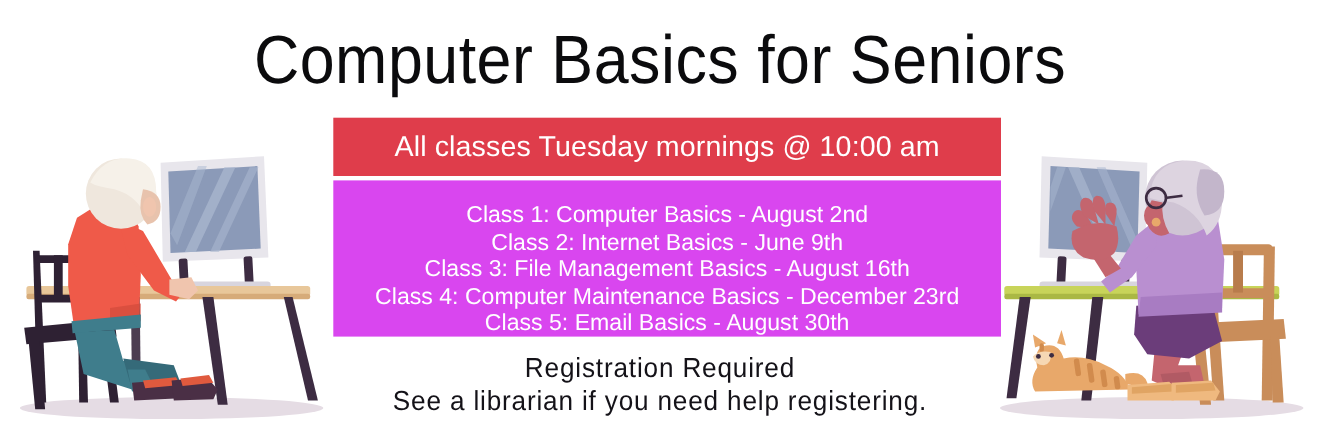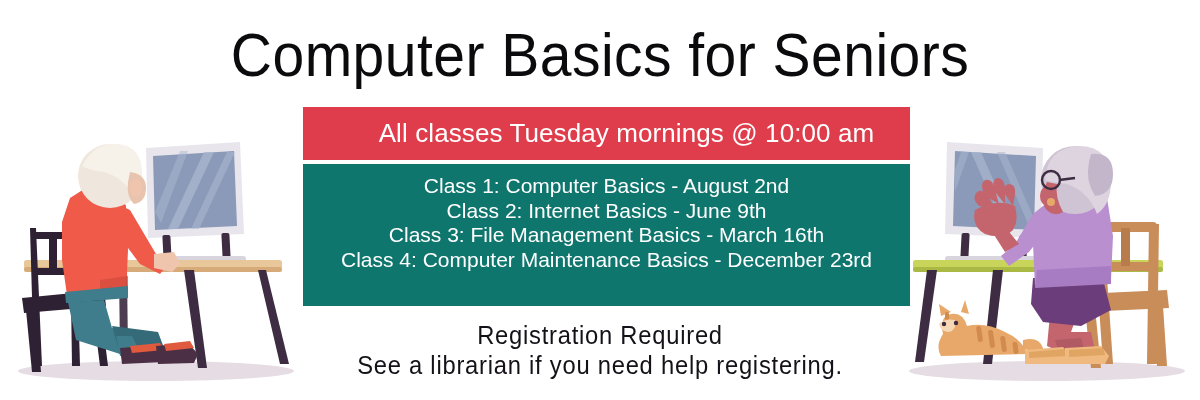--- a/index.html
+++ b/index.html
@@ -50,28 +50,27 @@
     left: 0; top: 9px;
     width: 607px;
     text-align: center;
     color: #ffffff;
     font-family: "Liberation Sans Narrow", "Liberation Sans", sans-serif;
     font-size: 26px;
     line-height: 34px;
     font-weight: 400;
     letter-spacing: 0.1px;
     white-space: nowrap;
-    margin-left: 20px;
   }
   .red-body {
     position: absolute;
     left: 0; top: 57px;
     width: 607px; height: 142px;
-    background: #0f766e;
-    padding-top: 10px;
+    background: #d946ef;
+    padding-top: 20px;
   }
   .class-line {
     width: 607px;
     text-align: center;
     color: #ffffff;
     font-family: "Liberation Sans Narrow", "Liberation Sans", sans-serif;
     font-size: 21px;
     line-height: 24.5px;
     font-weight: 400;
     white-space: nowrap;
@@ -251,22 +250,23 @@
     </svg>
   </div>
 
   <div class="red-panel">
     <div class="red-head">
       <div class="red-head-text">All classes Tuesday mornings @ 10:00 am</div>
     </div>
     <div class="red-body">
       <div class="class-line">Class 1: Computer Basics - August 2nd</div>
       <div class="class-line">Class 2: Internet Basics - June 9th</div>
-      <div class="class-line">Class 3: File Management Basics - March 16th</div>
+      <div class="class-line">Class 3: File Management Basics - August 16th</div>
       <div class="class-line">Class 4: Computer Maintenance Basics - December 23rd</div>
+      <div class="class-line">Class 5: Email Basics - August 30th</div>
     </div>
   </div>
 
   <div class="footer">
     <div>Registration Required</div>
     <div>See a librarian if you need help registering.</div>
   </div>
 
 </div>
 

